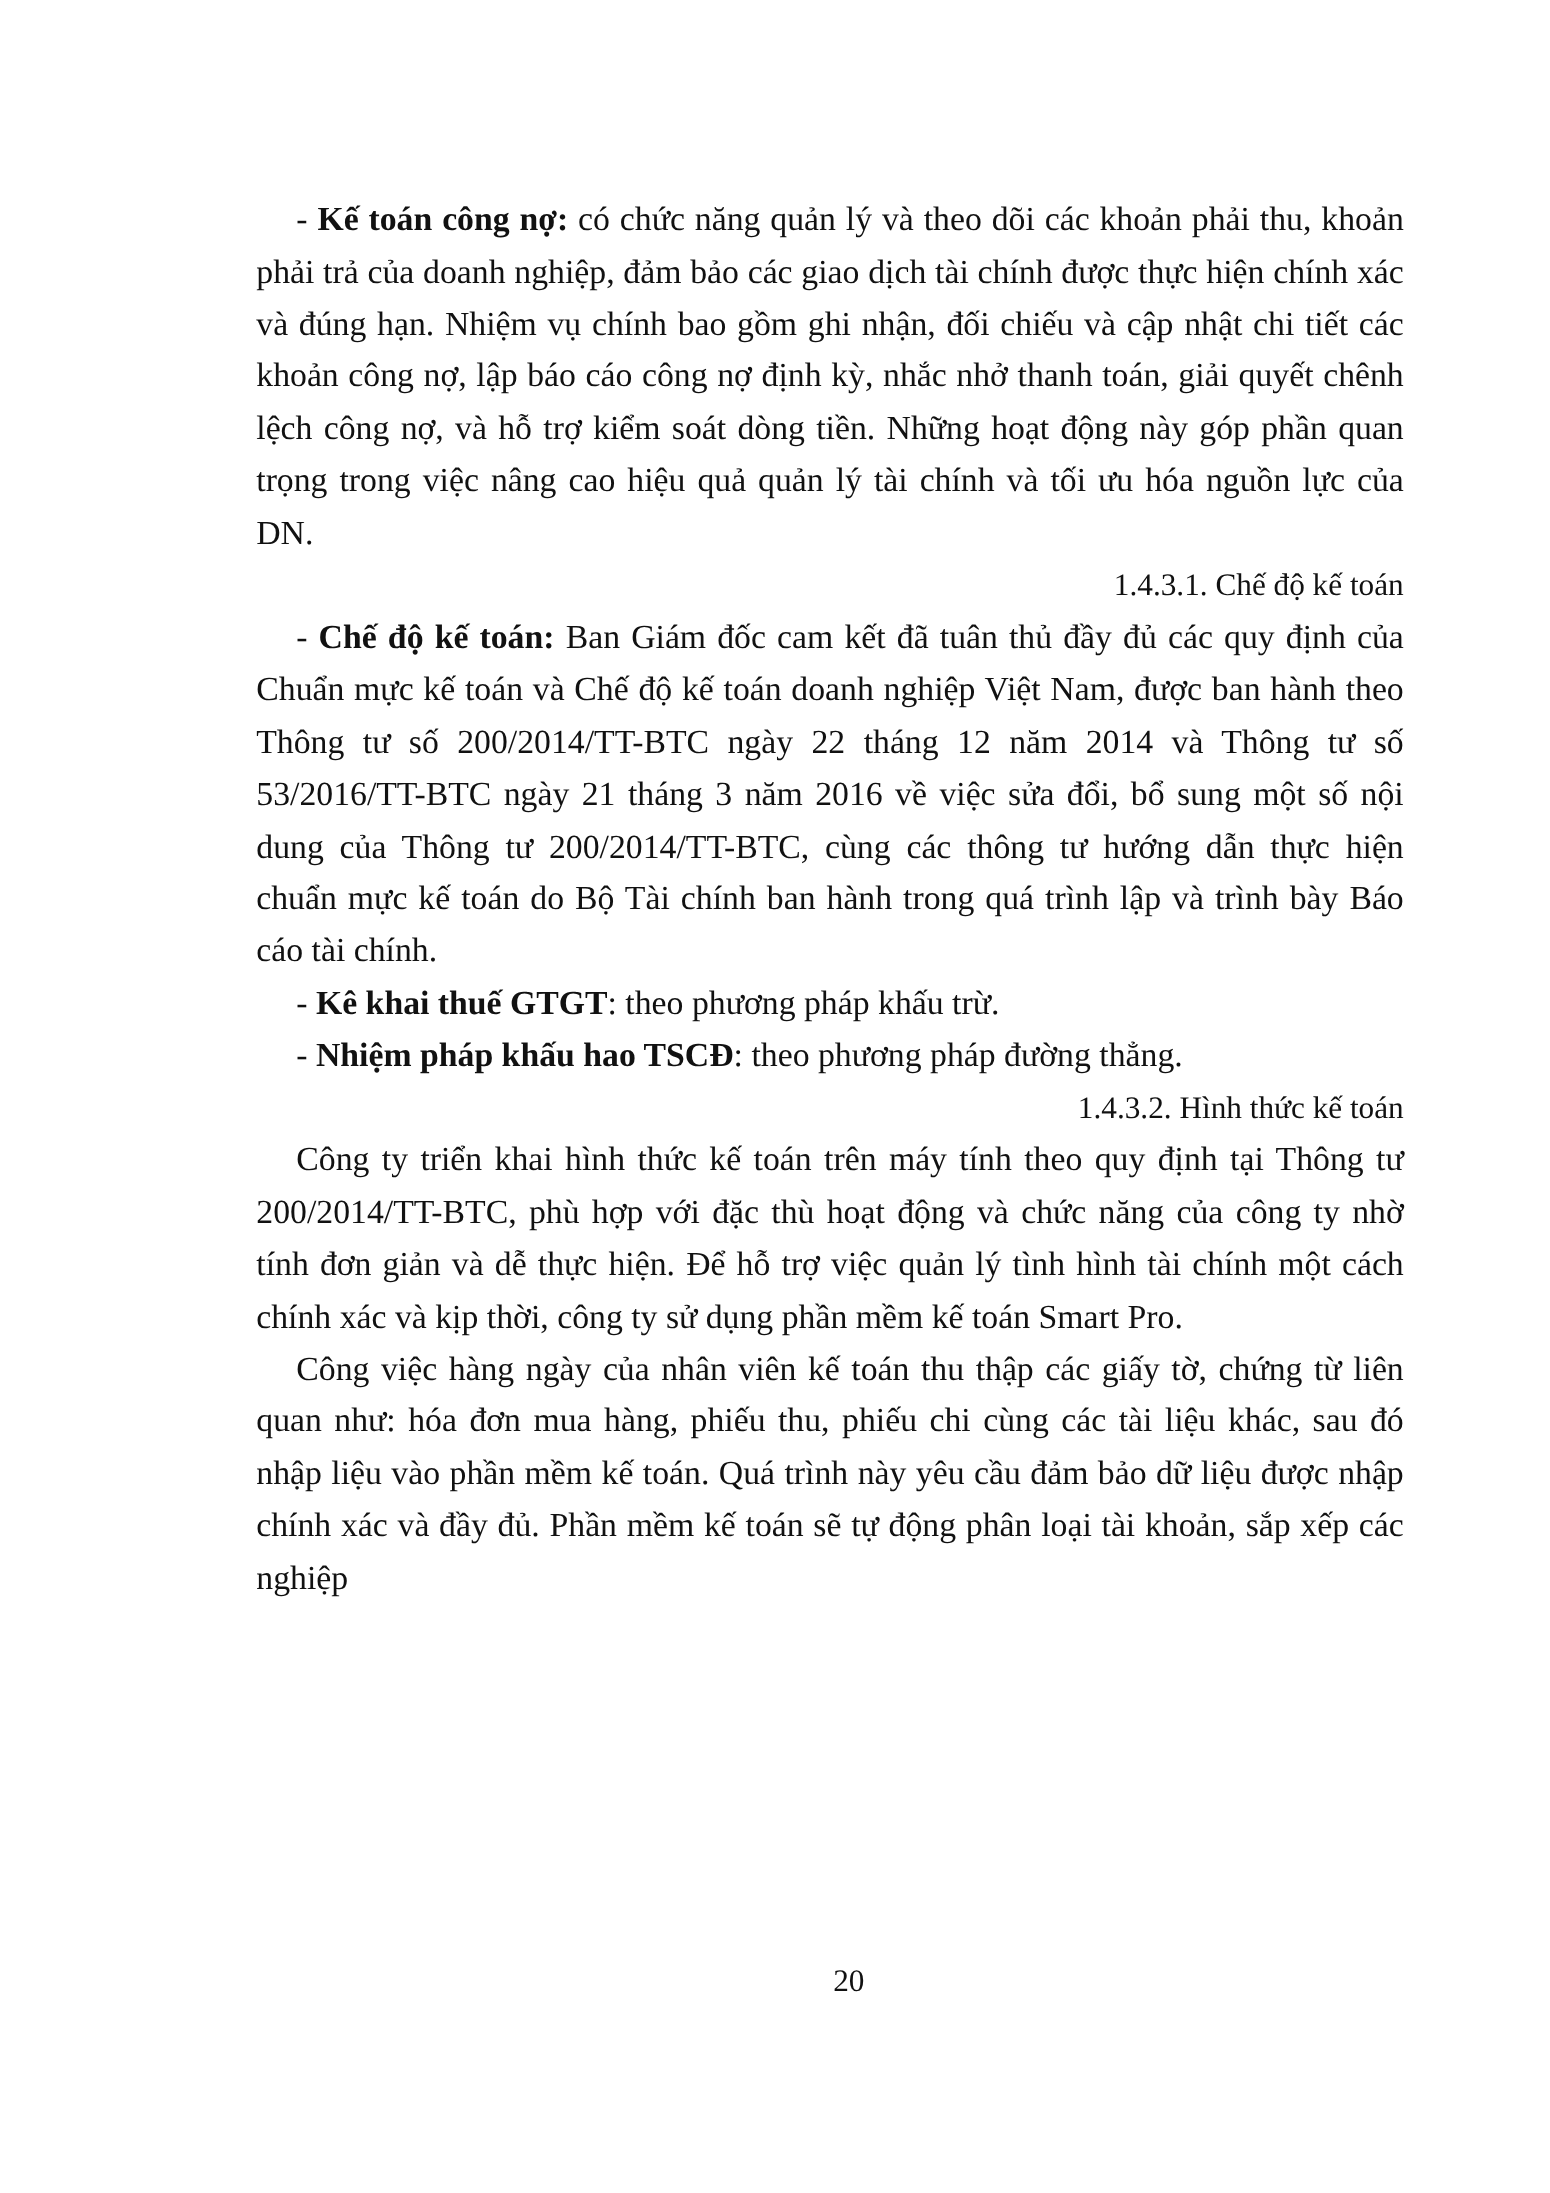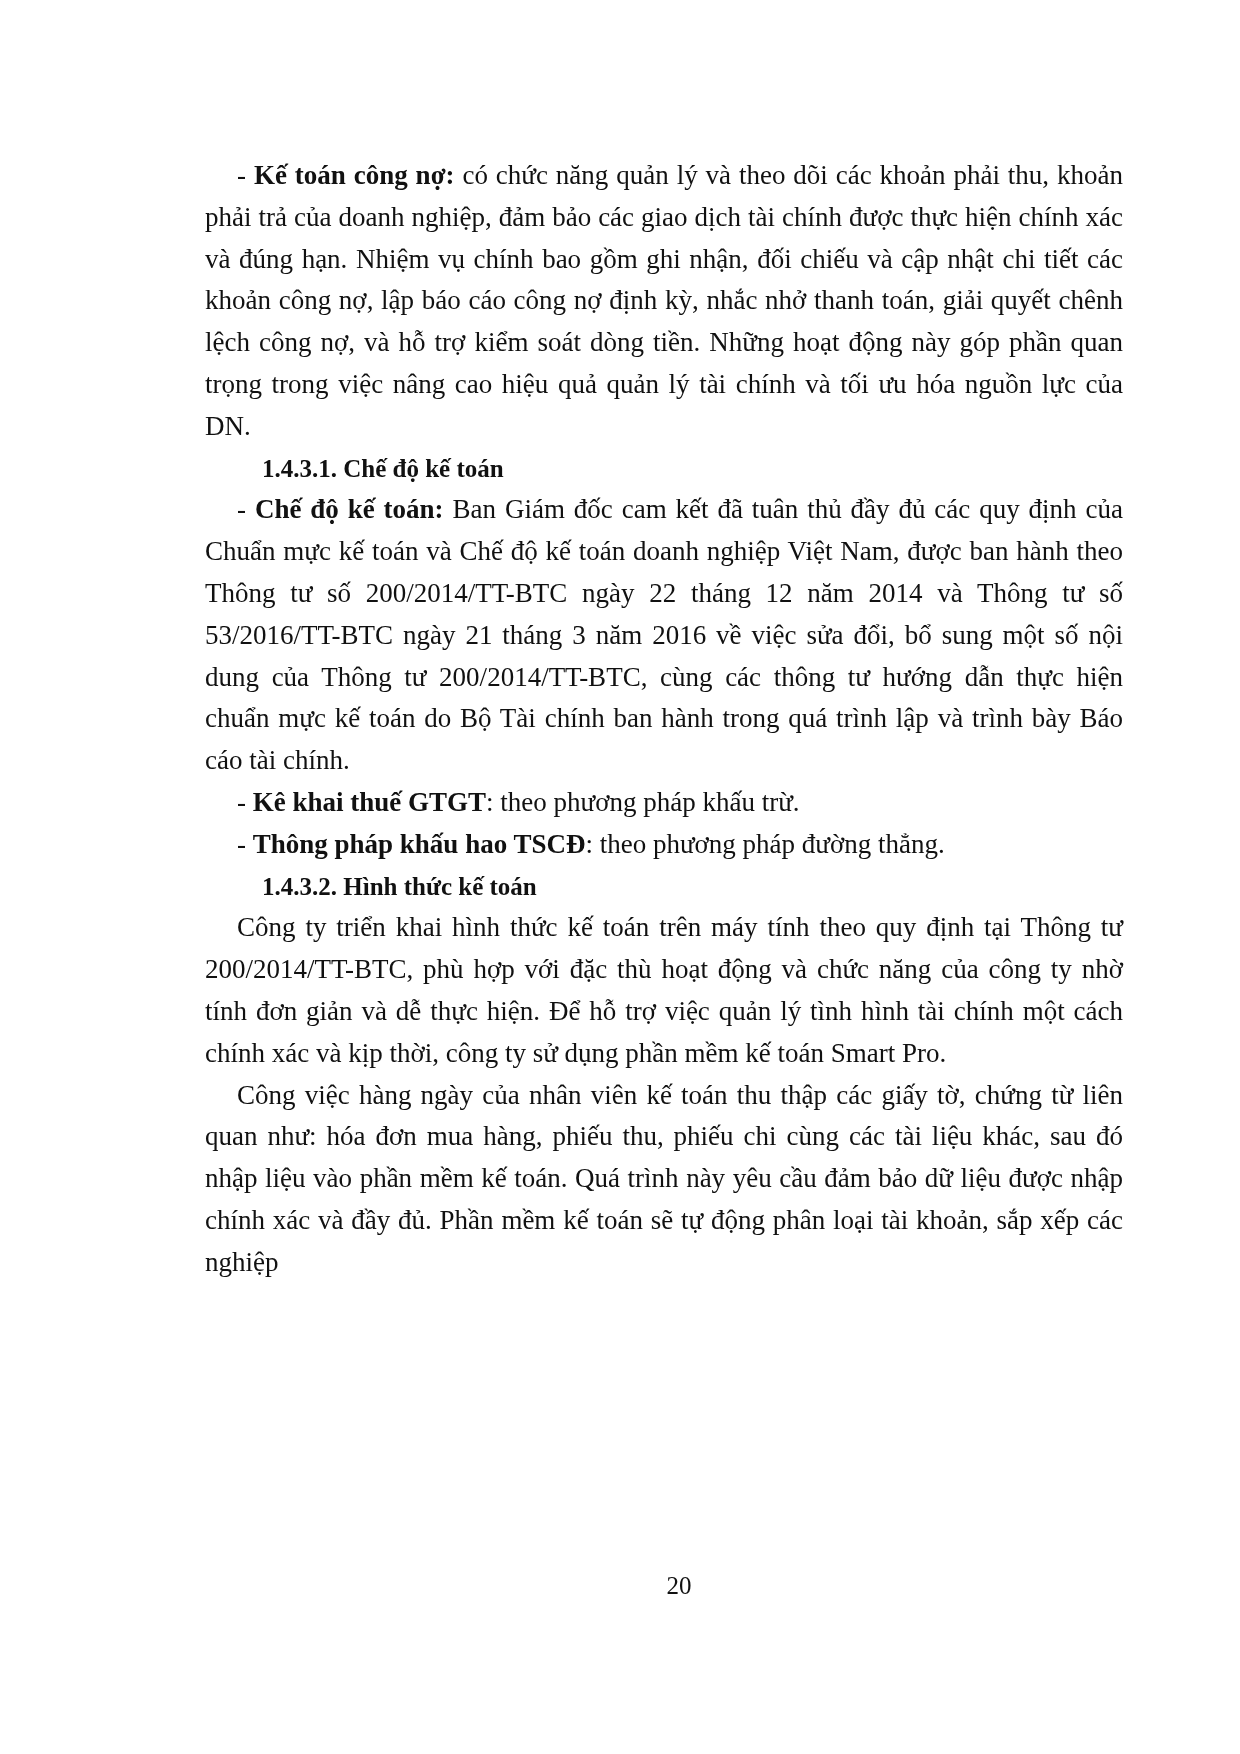--- a/index.html
+++ b/index.html
@@ -30,25 +30,26 @@
     .indent { text-indent: 32px; }
     .bullet-only { text-indent: 32px; }
     .h3 {
       font-weight: bold;
       font-size: 25px;
       line-height: 41.8px;
       margin: 0;
       padding-left: 18px;
     }
     .h4 {
-      font-weight: bold;
+      font-weight: normal;
       font-size: 25px;
       line-height: 41.8px;
       margin: 0;
       padding-left: 57px;
+      text-align: right;
     }
     b { font-weight: bold; }
     .page-number {
       position: absolute;
       left: 0;
       width: 1240px;
       top: 1572px;
       text-align: center;
       font-size: 25px;
       padding-left: 70px;
@@ -65,21 +66,21 @@
 
 
   <h4 class="h4">1.4.3.1. Chế độ kế toán</h4>
 
   <p class="line-block indent"><span>- </span><b>Chế độ kế toán:</b><span> Ban Giám đốc cam kết đã tuân thủ đầy đủ các quy định của Chuẩn mực kế toán và Chế độ kế toán doanh nghiệp Việt Nam, được ban hành theo Thông tư số 200/2014/TT-BTC ngày 22 tháng 12 năm 2014 và Thông tư số 53/2016/TT-BTC ngày 21 tháng 3 năm 2016 về việc sửa đổi, bổ sung một số nội dung của Thông tư 200/2014/TT-BTC, cùng các thông tư hướng dẫn thực hiện chuẩn mực kế toán do Bộ Tài chính ban hành trong quá trình lập và trình bày Báo cáo tài chính.</span></p>
 
 
 
   <p class="line-block bullet-only"><span>- </span><b>Kê khai thuế GTGT</b><span>: theo phương pháp khấu trừ.</span></p>
 
-  <p class="line-block bullet-only"><span>- </span><b>Thông pháp khấu hao TSCĐ</b><span>: theo phương pháp đường thẳng.</span></p>
+  <p class="line-block bullet-only"><span>- </span><b>Nhiệm pháp khấu hao TSCĐ</b><span>: theo phương pháp đường thẳng.</span></p>
 
   <h4 class="h4">1.4.3.2. Hình thức kế toán</h4>
 
   <p class="line-block indent">Công ty triển khai hình thức kế toán trên máy tính theo quy định tại Thông tư 200/2014/TT-BTC, phù hợp với đặc thù hoạt động và chức năng của công ty nhờ tính đơn giản và dễ thực hiện. Để hỗ trợ việc quản lý tình hình tài chính một cách chính xác và kịp thời, công ty sử dụng phần mềm kế toán Smart Pro.</p>
 
   <p class="line-block indent">Công việc hàng ngày của nhân viên kế toán thu thập các giấy tờ, chứng từ liên quan như: hóa đơn mua hàng, phiếu thu, phiếu chi cùng các tài liệu khác, sau đó nhập liệu vào phần mềm kế toán. Quá trình này yêu cầu đảm bảo dữ liệu được nhập chính xác và đầy đủ. Phần mềm kế toán sẽ tự động phân loại tài khoản, sắp xếp các nghiệp</p>
 
 </div>
 
 <div class="page-number">20</div>

